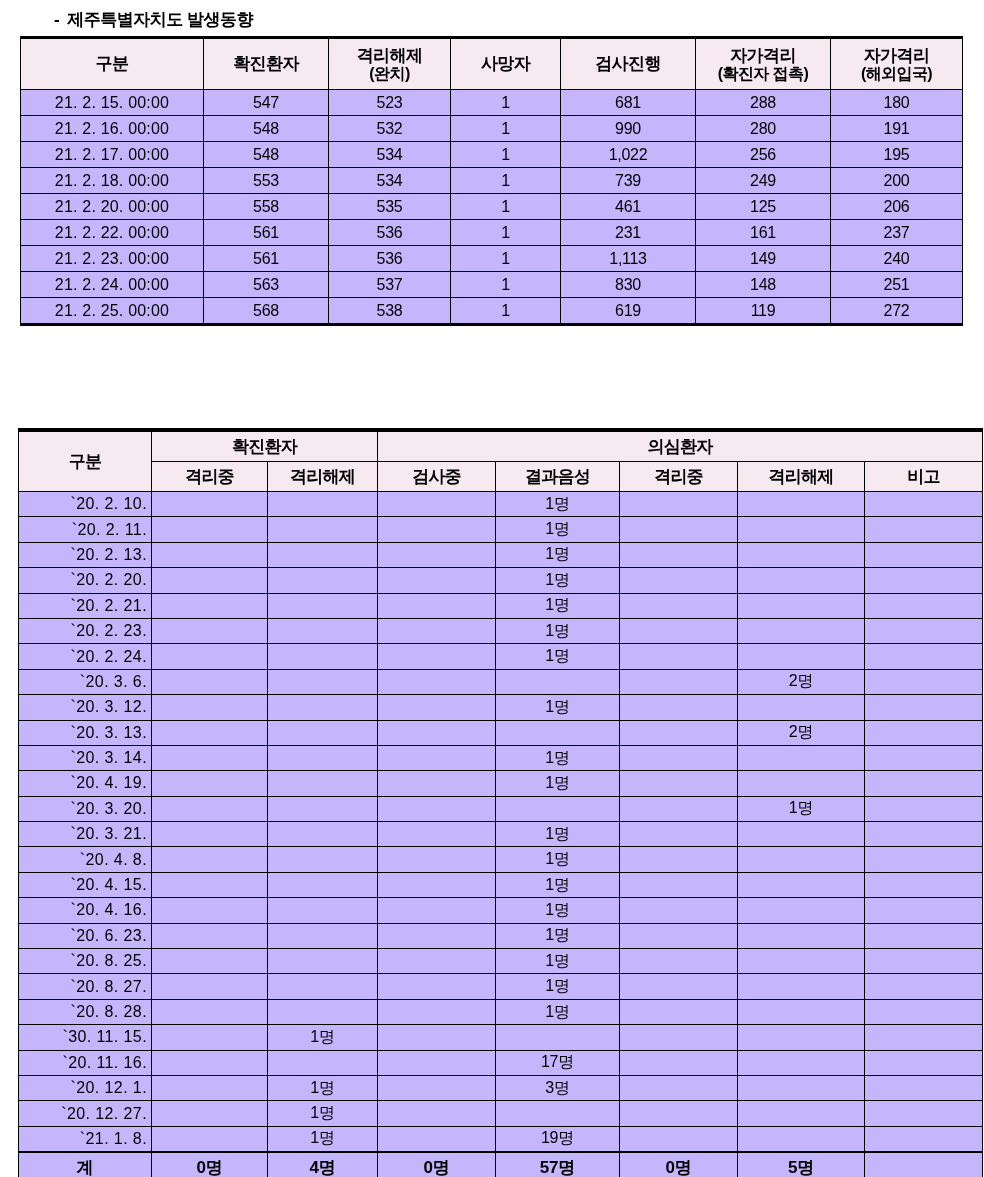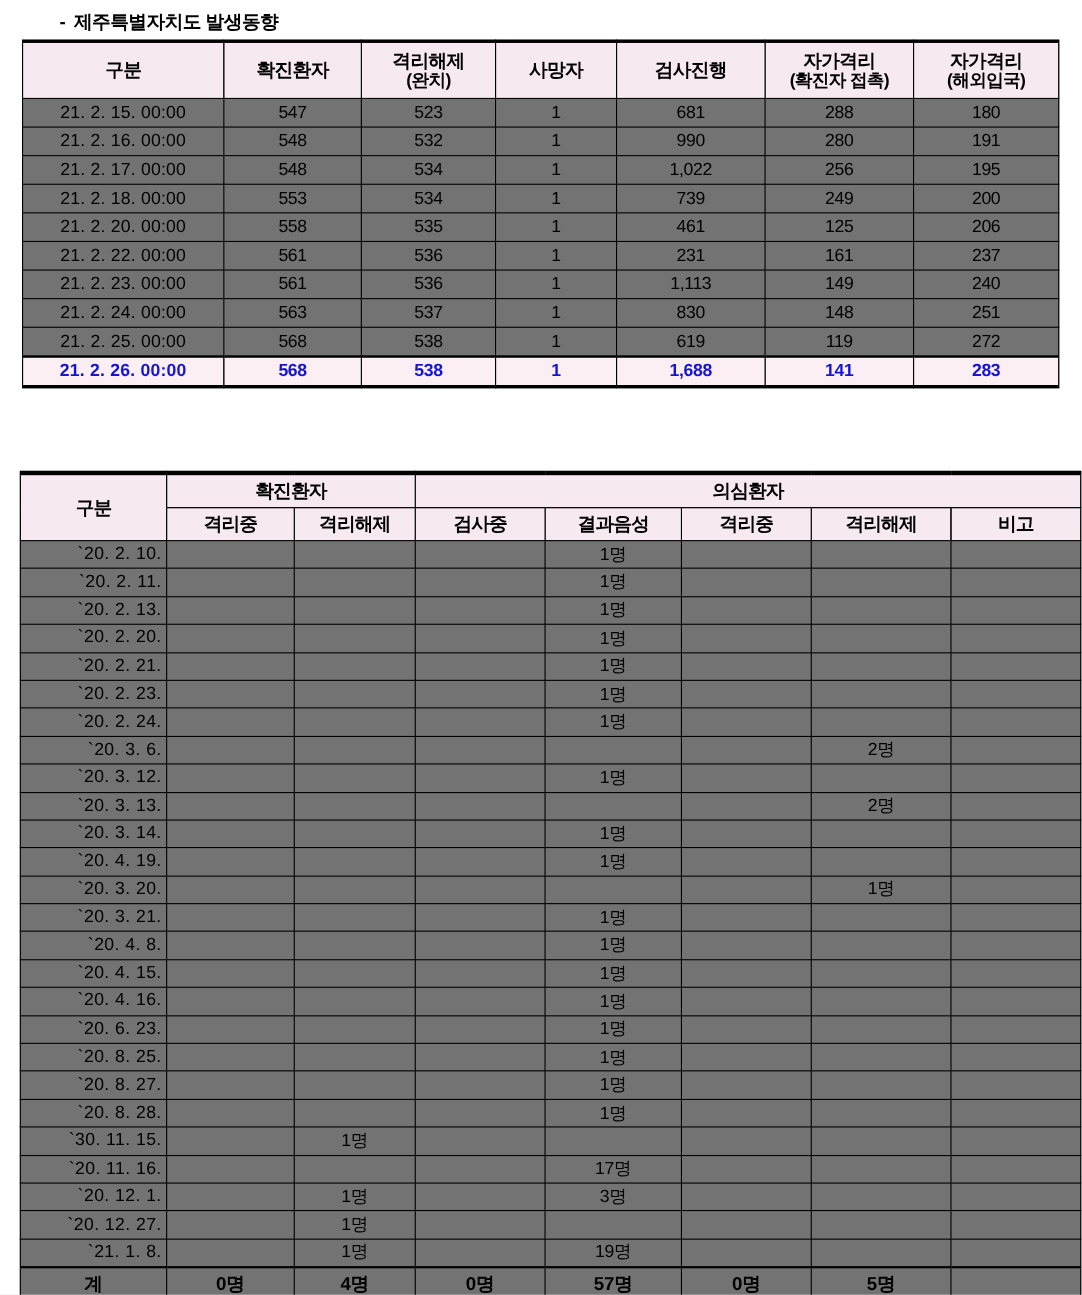--- a/index.html
+++ b/index.html
@@ -38,21 +38,21 @@
   }
   .caption .dash {
     display: inline-block;
     margin-right: 8px;
   }
 
   
   table {
     border-collapse: collapse;
     table-layout: fixed;
-    background: #737373;
+    background: #c4b5fd;
   }
   td, th {
     border: 1px solid #000000;
     padding: 0;
     text-align: center;
     vertical-align: middle;
     font-weight: normal;
     white-space: nowrap;
     overflow: hidden;
   }
@@ -248,29 +248,20 @@
         <td>251</td>
       </tr>
       <tr>
         <td>21. 2. 25. 00:00</td>
         <td>568</td>
         <td>538</td>
         <td>1</td>
         <td>619</td>
         <td>119</td>
         <td>272</td>
-      </tr>
-      <tr class="highlight">
-        <td>21. 2. 26. 00:00</td>
-        <td>568</td>
-        <td>538</td>
-        <td>1</td>
-        <td>1,688</td>
-        <td>141</td>
-        <td>283</td>
       </tr>
     </tbody>
 </table>
 
 <div class="caption" id="caption-campus">
   <span class="dash">-</span><span>학내 발생동향 (2021. 2. 26.)</span>
 </div>
 
 <table id="table-campus">
   <colgroup>

